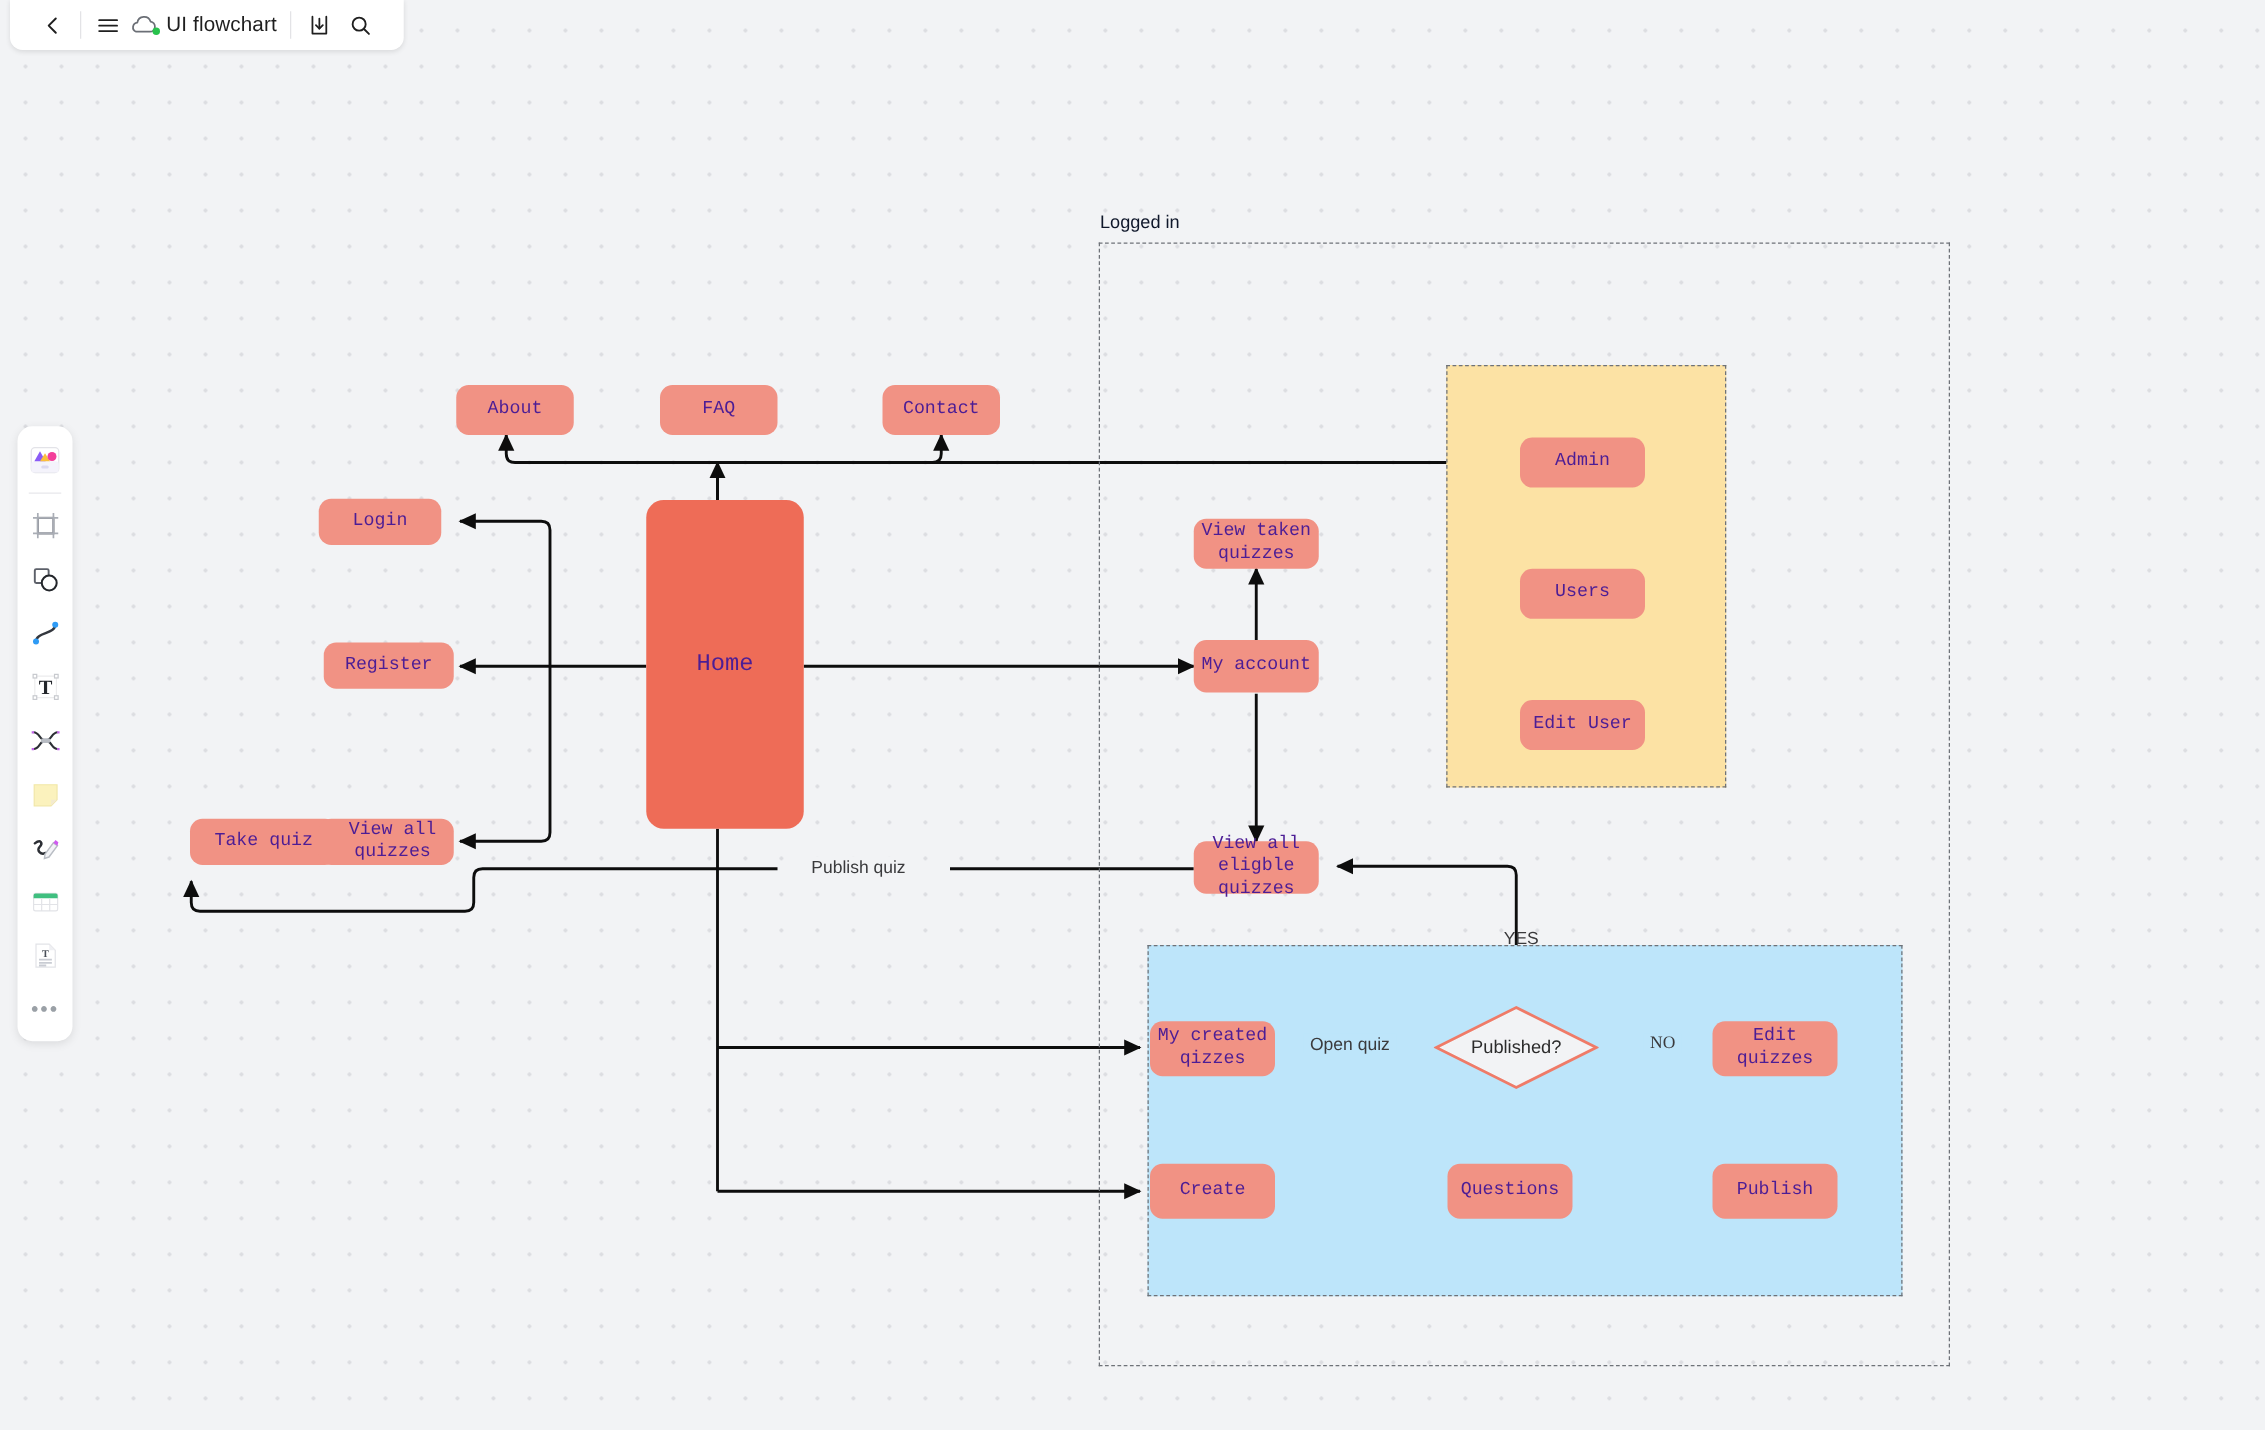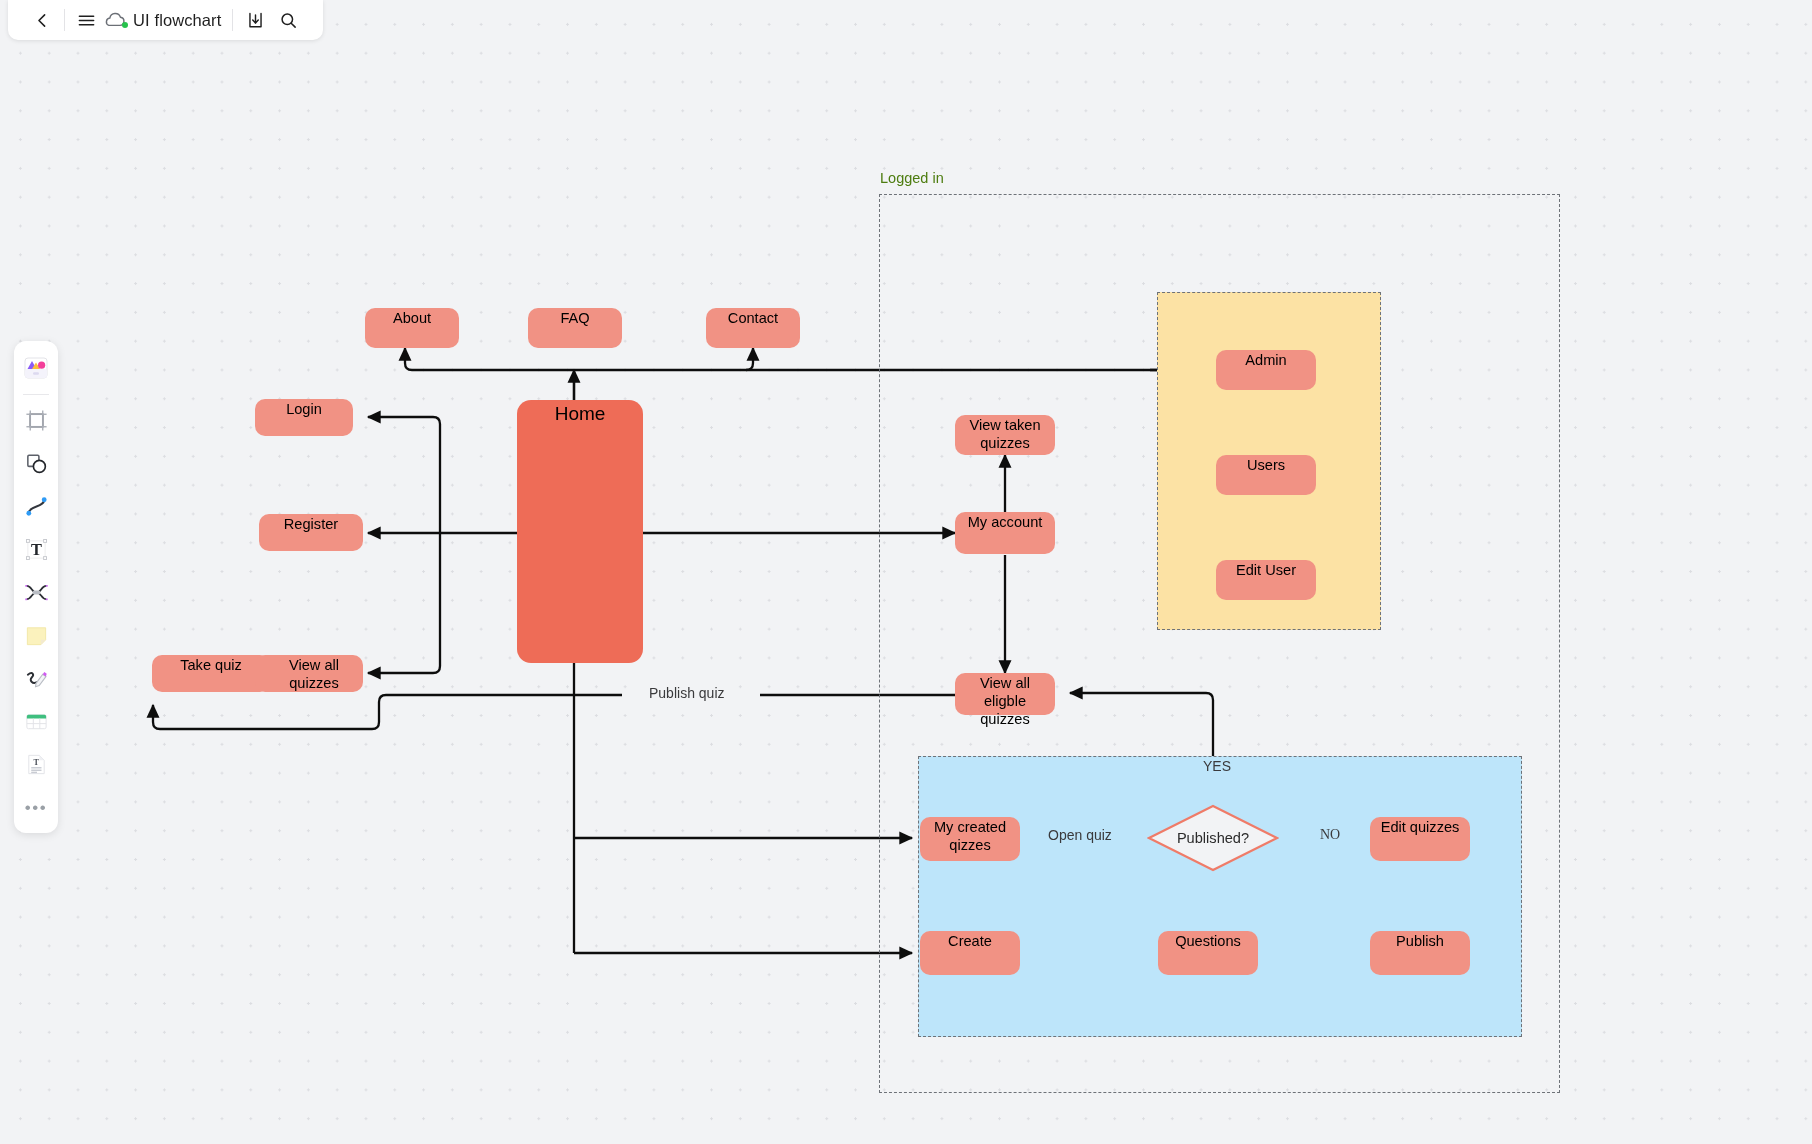--- a/index.html
+++ b/index.html
@@ -64,69 +64,70 @@
   }
   .rail-div { width: 26px; height: 1px; background: #e8e8eb; margin: 3px 0 2px; }
   .tool-dots { font-size: 17px; color: #9aa0a6; letter-spacing: 1.5px; line-height: 1; }
 
   
   #diagram { position: absolute; inset: 0; z-index: 10; }
   svg#edges { position: absolute; inset: 0; width: 1812px; height: 1144px; overflow: visible; }
 
   .node {
     position: absolute;
-    display: flex; align-items: flex-start; justify-content: center;
+    display: flex; align-items: center; justify-content: center;
     text-align: center;
     border-radius: 10px;
     background: #f19284;
-    color: #000000;
+    color: #4c1d95;
     font-size: 14.6px;
     line-height: 1.22;
     z-index: 20;
     padding: 2px 4px;
+    font-family: Liberation Mono, monospace;
   }
   .node.home {
     background: #ee6c57;
     border-radius: 14px;
     font-size: 19px;
   }
   .group {
     position: absolute;
     border: 1.8px dashed #6e7278;
     z-index: 5;
   }
   .group-title {
     position: absolute;
     font-size: 22px; color: #1d1d1f;
     white-space: nowrap;
   }
   .outer-label {
     position: absolute;
-    font-size: 14.5px; color: #4d7c0f;
+    font-size: 14.5px; color: #0f172a;
     z-index: 6;
   }
   .diamond {
     position: absolute;
     z-index: 20;
     display: flex; align-items: center; justify-content: center;
   }
   .diamond span {
     position: relative; z-index: 3;
     font-size: 14.6px; color: #2b2b2b;
   }
   .elabel {
     position: absolute;
     font-size: 14px; color: #3a3a3c;
     background: #f2f3f5;
     padding: 0 5px;
     white-space: nowrap;
     z-index: 22;
   }
   .elabel.on-blue { background: #bde5fa; }
-  .elabel.nobg { background: transparent; margin-top: 16px; }
+  .elabel.nobg { background: transparent; }
 </style>
 </head>
 <body>
 
 <div id="canvas"></div>
 
 <div id="topbar">
   <div class="tb-btn">
     <svg width="17" height="17" viewBox="0 0 24 24" fill="none" stroke="#1f1f1f" stroke-width="2.2" stroke-linecap="round" stroke-linejoin="round">
       <polyline points="15 4 7 12 15 20"></polyline>

